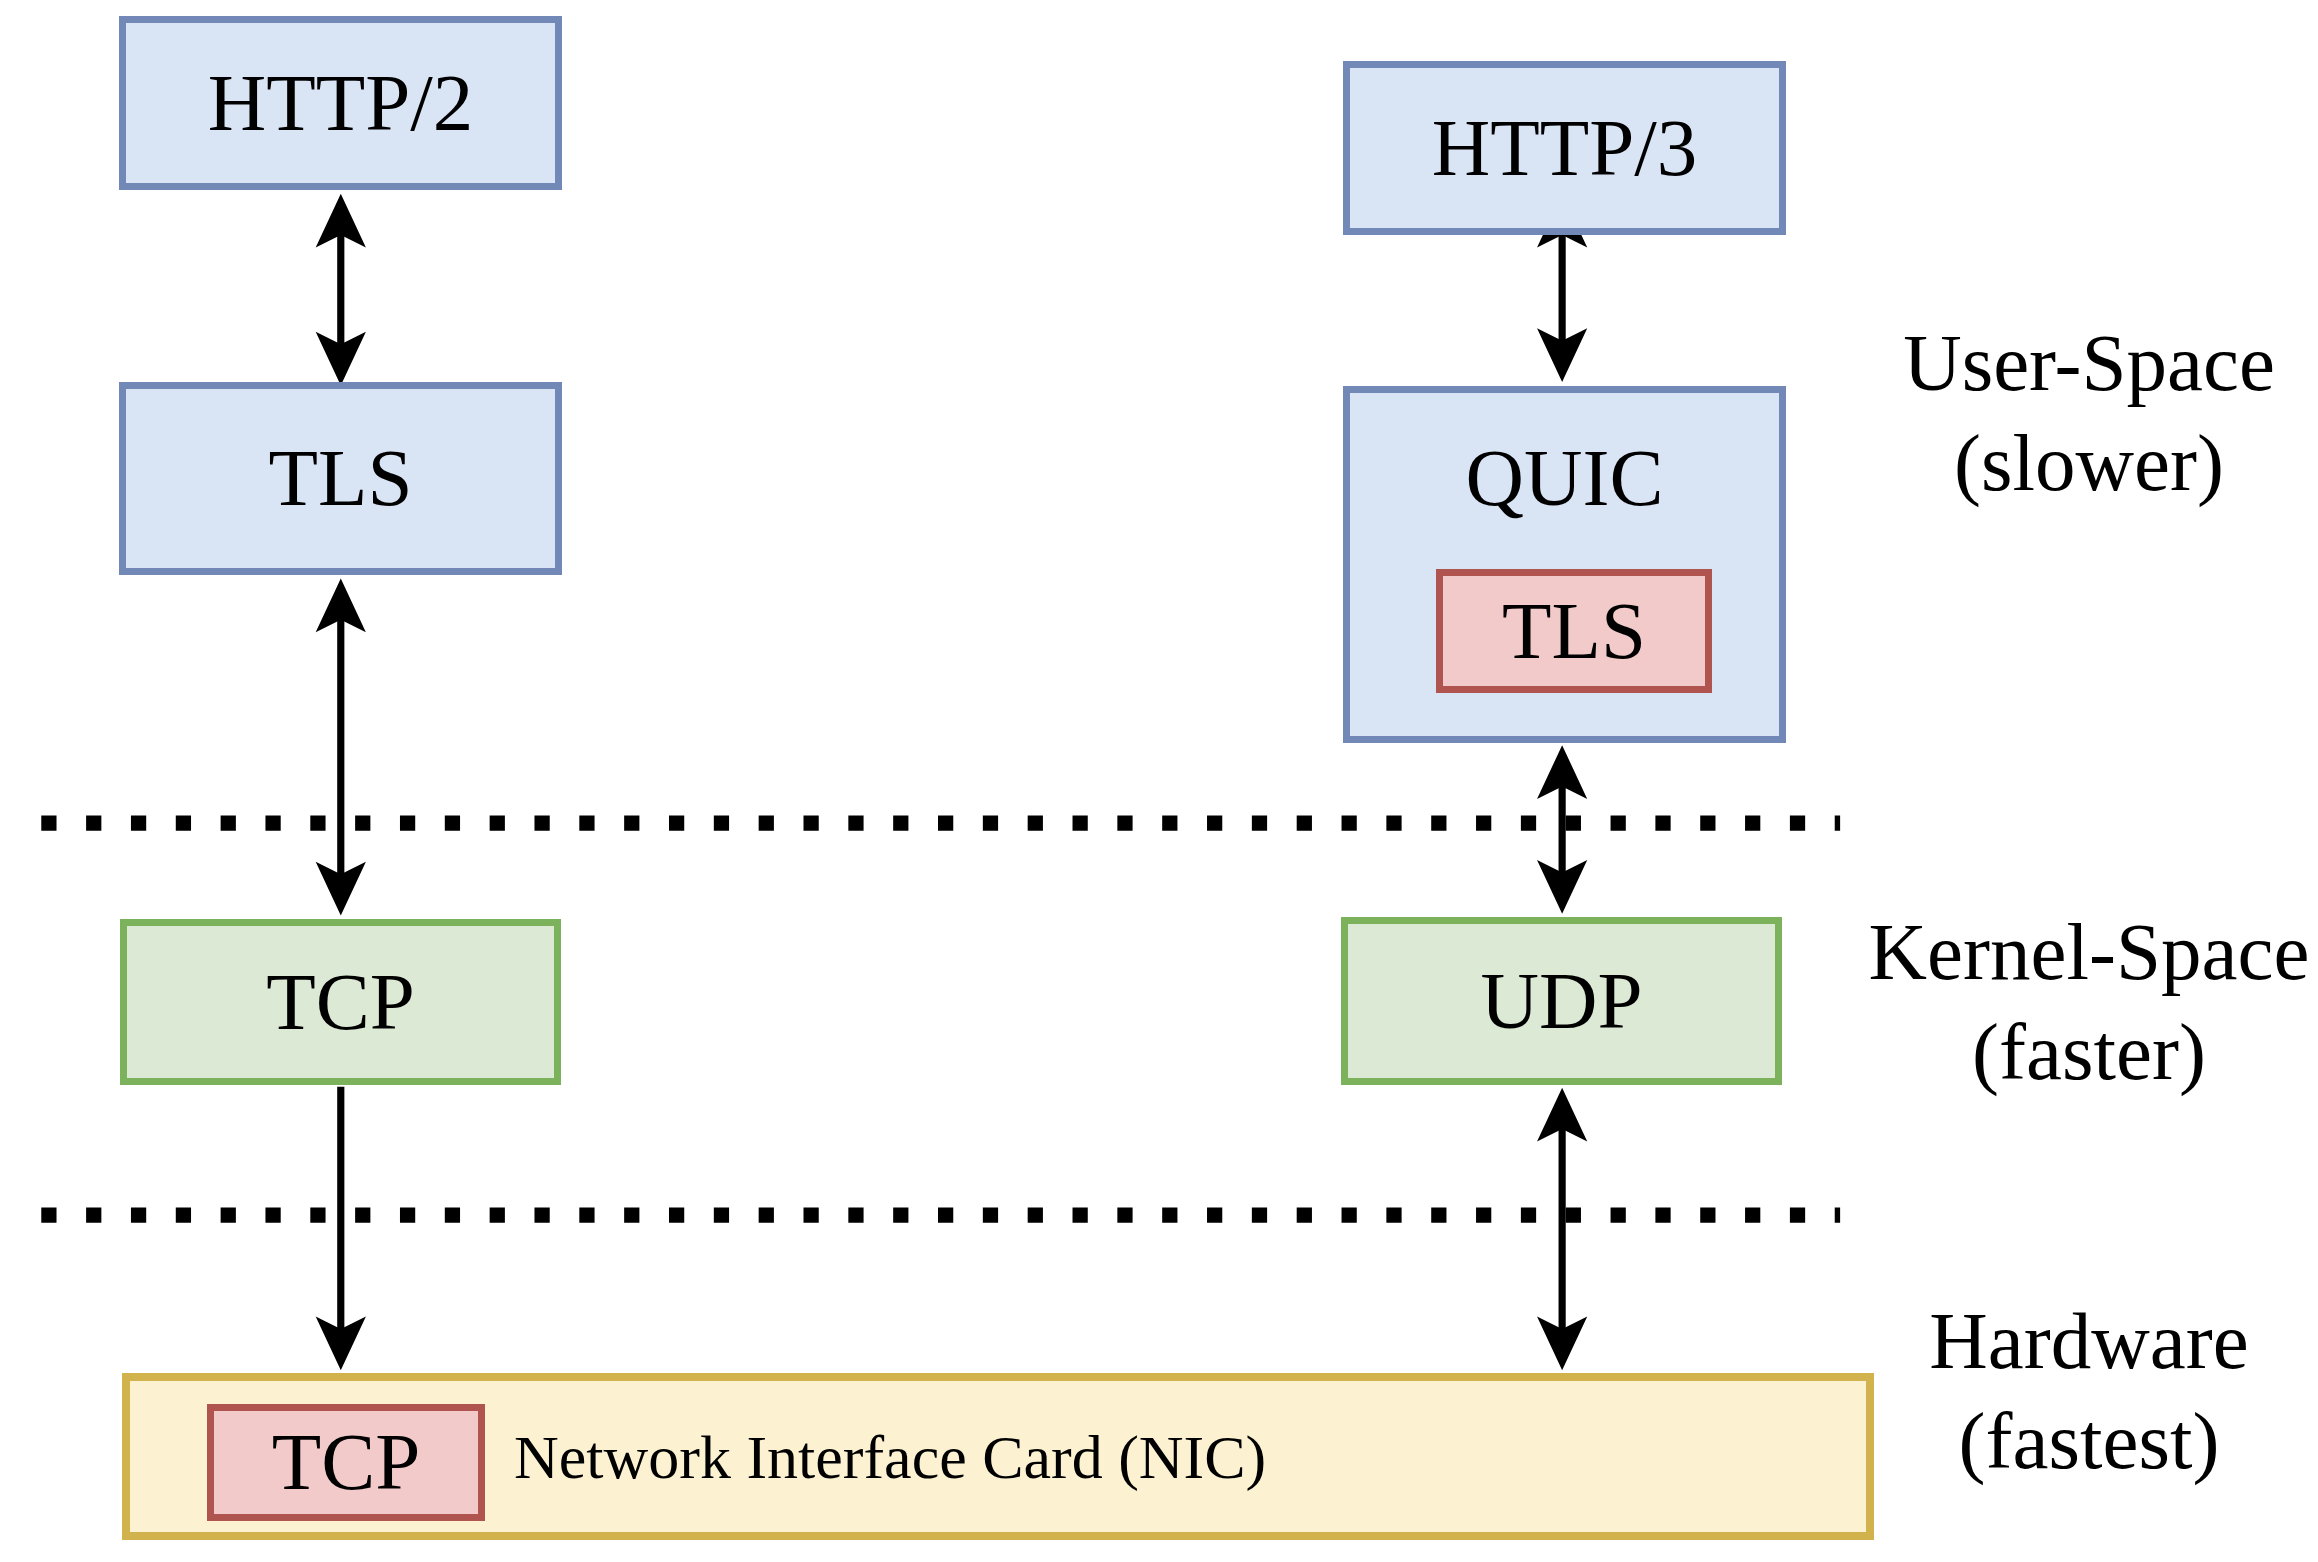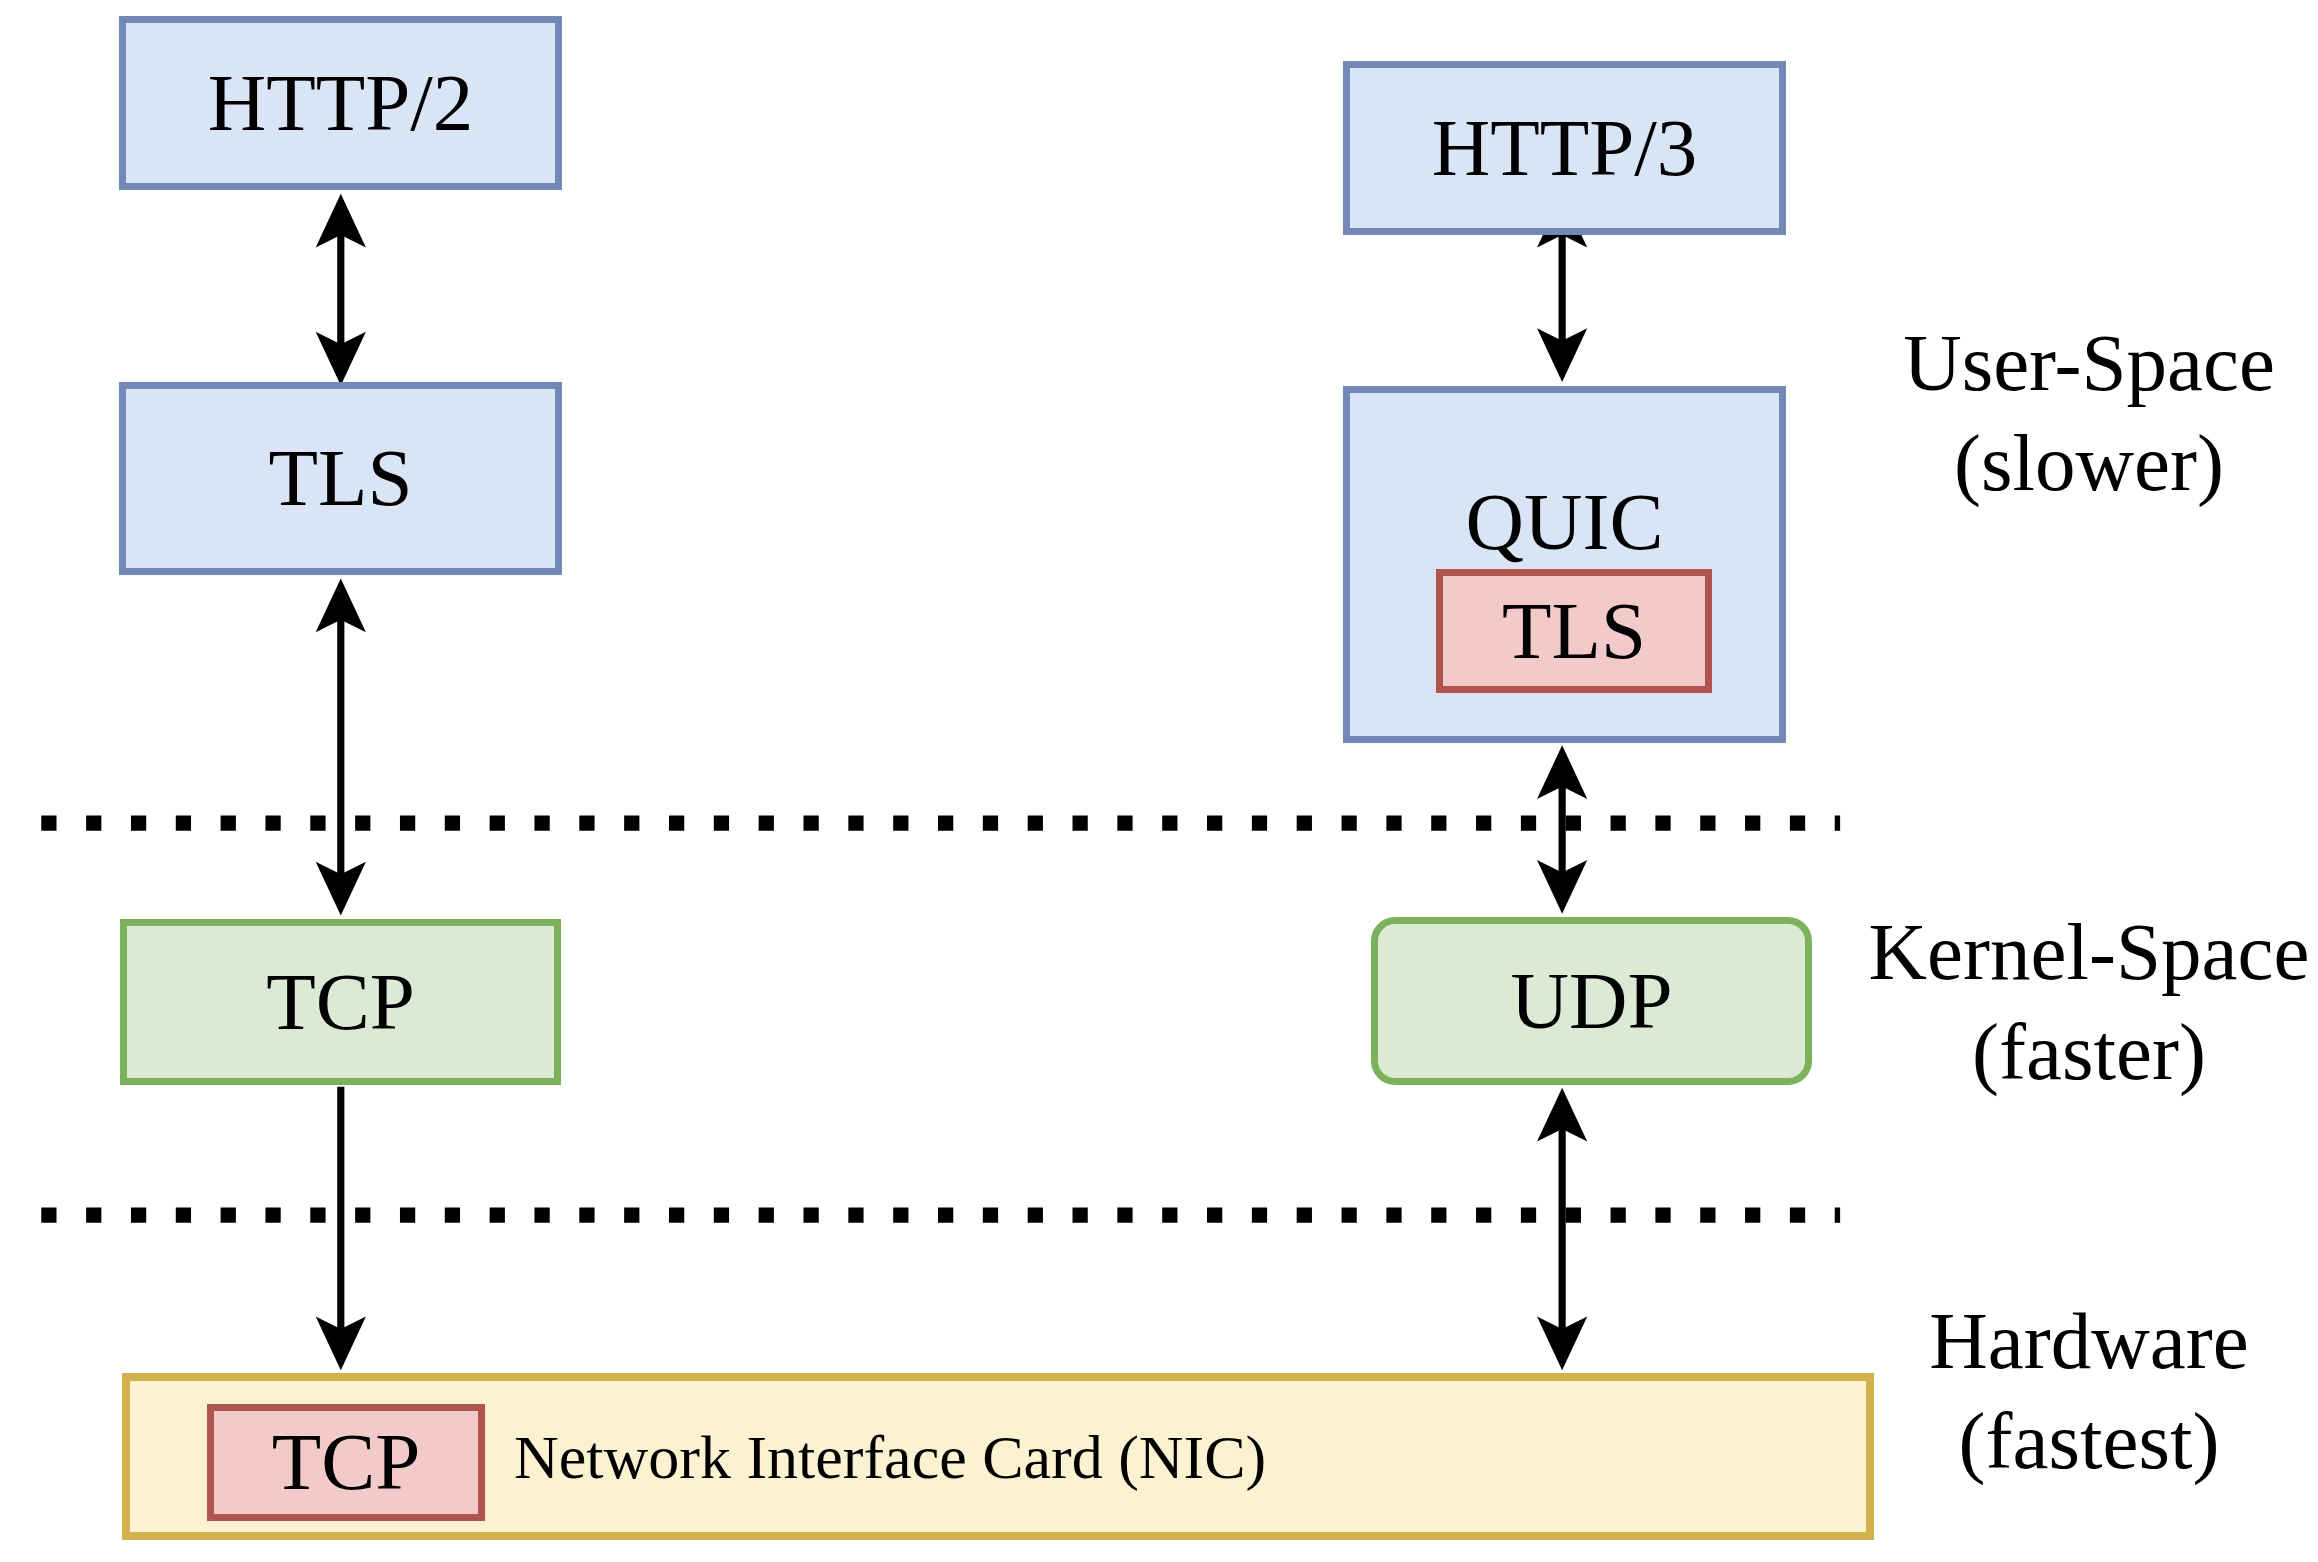--- a/index.html
+++ b/index.html
@@ -25,24 +25,24 @@
   .box-yellow{background:#fcf2d2;border:8px solid #d2b24c;}
 
   #box-http2{left:119px;top:16px;width:443px;height:174px;}
   #box-tls-left{left:119px;top:382px;width:443px;height:193px;}
   #box-tcp{left:120px;top:919px;width:441px;height:166px;}
 
   #box-http3{left:1343px;top:16px;width:443px;height:174px;margin-top:45px;}
   #box-quic{left:1343px;top:386px;width:443px;height:357px;display:block;}
   .quic-title{
     position:absolute;left:0;top:0;width:100%;height:170px;
-    display:flex;align-items:center;justify-content:center;margin-top:44px;
+    display:flex;align-items:center;justify-content:center;
   }
   #box-quic-tls{left:86px;top:176px;width:276px;height:124px;}
-  #box-udp{left:1371px;top:917px;width:441px;height:168px;border-radius:24px;}
+  #box-udp{left:1341px;top:917px;width:441px;height:168px;}
 
   #box-nic{left:122px;top:1373px;width:1752px;height:167px;display:block;}
   #box-nic-tcp{left:77px;top:23px;width:278px;height:117px;}
   .nic-title{
     position:absolute;left:384px;top:0;height:100%;
     display:flex;align-items:center;
     font-size:62px;line-height:1;white-space:nowrap;
   }
 
   .zone-label{

